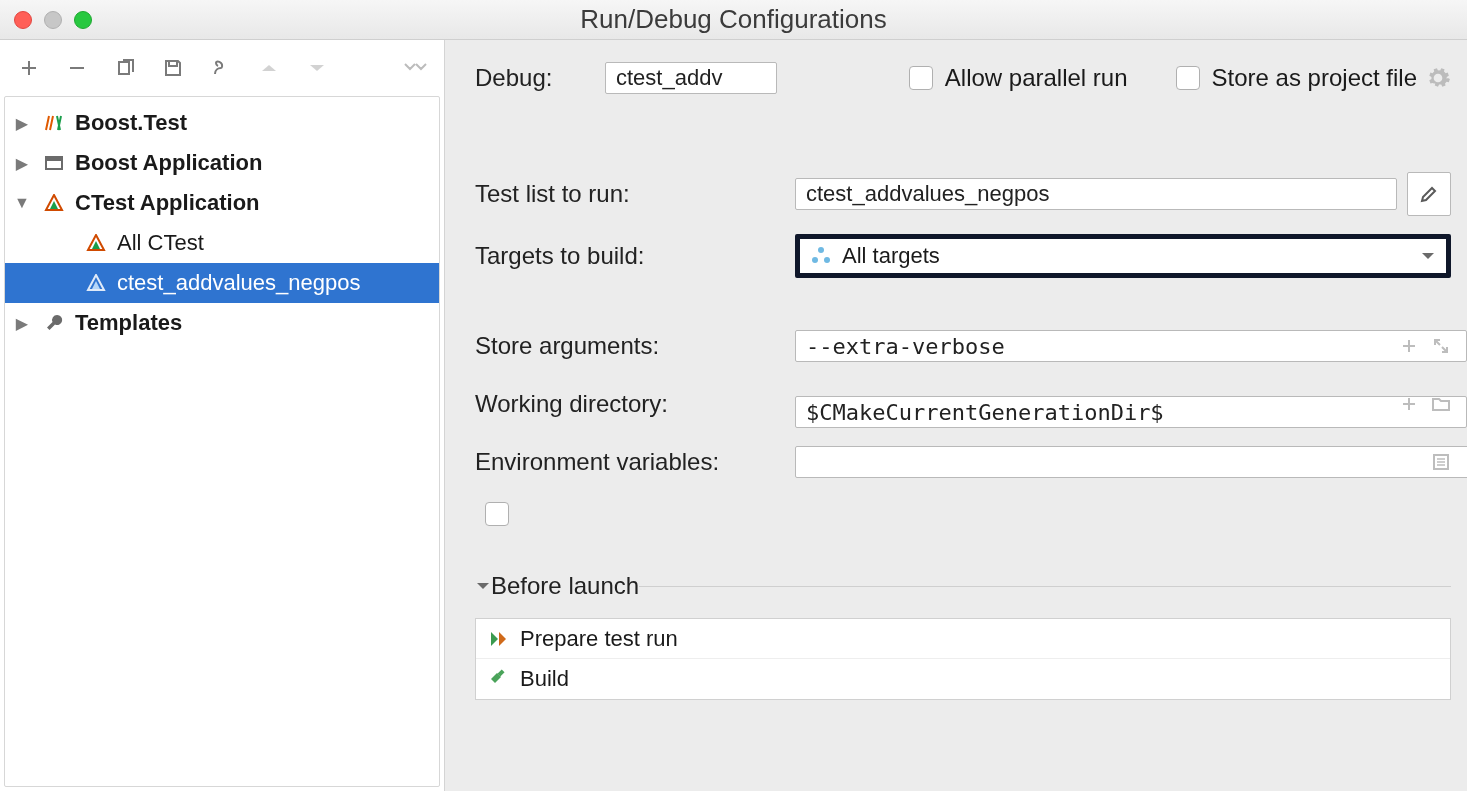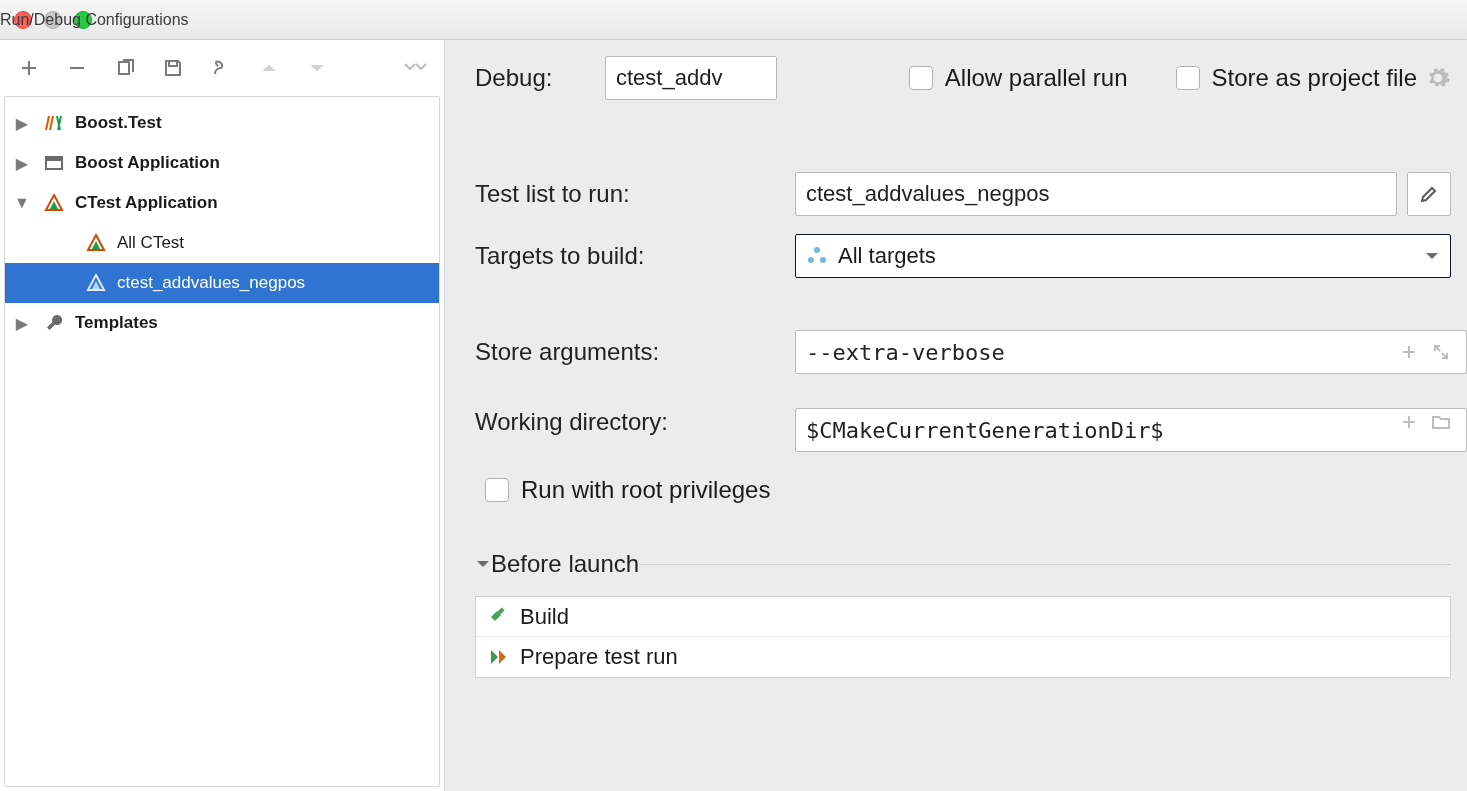--- a/index.html
+++ b/index.html
@@ -4,50 +4,50 @@
 <style>
   * { box-sizing: border-box; margin:0; padding:0; }
   html,body { width:1467px; height:791px; font-family:-apple-system,"Helvetica Neue",Arial,sans-serif; font-size:22px; color:#1a1a1a; background:#ececec; }
   
   .titlebar { height:40px; background:linear-gradient(#f6f6f6,#e8e8e8); border-bottom:1px solid #cfcfcf; display:flex; align-items:center; position:relative; }
   .traffic { display:flex; gap:12px; margin-left:14px; }
   .tl { width:18px; height:18px; border-radius:50%; }
   .tl.red { background:#ff5f57; border:1px solid #e24640; }
   .tl.yel { background:#c7c7c7; border:1px solid #b0b0b0; }
   .tl.grn { background:#28c840; border:1px solid #1fa831; }
-  .titlebar .title { position:absolute; left:0; right:0; text-align:left; font-size:16px; color:#3b3b3b; }
+  .titlebar .title { position:absolute; left:0; right:0; text-align:center; font-size:26px; color:#3b3b3b; }
   
   .body { display:flex; height:calc(791px - 40px); }
   
   .left { width:445px; border-right:1px solid #d4d4d4; background:#fff; display:flex; flex-direction:column; }
   .toolbar { height:56px; display:flex; align-items:center; gap:22px; padding:0 16px; color:#7a7a7a; }
   .toolbar .tbtn { width:26px; height:26px; display:flex; align-items:center; justify-content:center; cursor:pointer; }
   .toolbar .spacer { flex:1; }
   .tree { flex:1; border:1px solid #d7d7d7; margin:0 4px 4px 4px; border-radius:2px; background:#fff; padding:6px 0; overflow:hidden; }
   .tnode { display:flex; align-items:center; height:40px; padding-left:6px; gap:8px; cursor:default; }
   .tnode .chev { width:22px; text-align:center; color:#7a7a7a; font-size:16px; }
   .tnode .icon { width:26px; display:flex; justify-content:center; }
-  .tnode .lbl { font-size:17px; }
+  .tnode .lbl { font-size:22px; }
   .tnode.bold .lbl { font-weight:600; }
   .tnode.sel { background:#2f74d0; color:#fff; }
   .indent2 { padding-left:78px; }
   
   .right { flex:1; padding:10px 16px 0 30px; display:flex; flex-direction:column; gap:18px; background:#ececec; }
   .row { display:flex; align-items:center; }
   .row.top { height:56px; }
   .lblcol { width:320px; font-size:24px; color:#222; }
   .row.top .lblcol { width:130px; }
-  .txtbox { background:#fff; border:1px solid #b9b9b9; border-radius:2px; height:44px; padding:0 10px; font-size:22px; font-family:inherit; color:#222; }
+  .txtbox { background:#fff; border:1px solid #b9b9b9; border-radius:2px; height:32px; padding:0 10px; font-size:22px; font-family:inherit; color:#222; }
   .txtbox.small { width:172px; }
   .txtbox.full { flex:1; }
   .cb { width:24px; height:24px; border:1px solid #b0b0b0; border-radius:4px; background:#fff; margin-right:12px; }
   .cblabel { font-size:24px; }
   .gapflex { flex:1; }
   .iconbtn { width:44px; height:44px; border:1px solid #b9b9b9; border-radius:2px; background:#fff; display:flex; align-items:center; justify-content:center; margin-left:10px; color:#6a6a6a; }
-  .dropdown { flex:1; background:#fff; border:1px solid #0f172a; border-radius:2px; height:44px; display:flex; align-items:center; padding:0 10px; gap:10px; }
+  .dropdown { flex:1; background:#fff; border:5px solid #0f172a; border-radius:2px; height:44px; display:flex; align-items:center; padding:0 10px; gap:10px; }
   .dropdown .ddlabel { flex:1; font-size:22px; }
   .inlineicons { display:flex; gap:12px; color:#bdbdbd; margin-left:-68px; z-index:2; pointer-events:none; }
   .inlineicons .ii { width:20px; height:20px; display:flex; align-items:center; justify-content:center; pointer-events:auto; cursor:pointer; }
   .section-head { display:flex; align-items:center; margin-top:28px; }
   .section-head .line { flex:1; height:1px; background:#cfcfcf; }
   .section-head .sh-lbl { font-size:24px; color:#222; }
   .blist { border:1px solid #d0d0d0; background:#fff; }
   .blist .bitem { height:40px; display:flex; align-items:center; gap:12px; padding:0 12px; font-size:22px; border-bottom:1px solid #eee; }
   .blist .bitem:last-child { border-bottom:none; }
   svg { display:block; }
@@ -252,52 +252,63 @@
             </svg>
           </div>
         <div class="ii">
             <svg width="18" height="16" viewBox="0 0 18 16">
               <path d="M1 3h6l2 2h8v9H1z" fill="none" stroke="#bdbdbd" stroke-width="2"></path>
             </svg>
           </div>
       </div>
     </div>
 
+    <div class="row">
+      <div class="lblcol">Environment variables:</div>
+      <input class="txtbox full" style="padding-right: 44px;" value="">
+      <div class="inlineicons" style="margin-left:-38px">
+        <div class="ii">
+            <svg width="18" height="18" viewBox="0 0 18 18">
+              <rect x="2" y="2" width="14" height="14" fill="none" stroke="#bdbdbd" stroke-width="2"></rect>
+              <path d="M5 6h8M5 9h8M5 12h8" stroke="#bdbdbd" stroke-width="1.5"></path>
+            </svg>
+          </div>
+      </div>
+    </div>
 
     <div class="row" style="margin-top:6px">
       <div style="width:10px"></div>
       <div class="cb"></div>
-      <div class="cblabel">Run with root privileges</div>
     </div>
 
     <div class="section-head">
       <span>
           <svg width="16" height="12" viewBox="0 0 16 12">
             <path d="M2 3l6 6 6-6z" fill="#6a6a6a"></path>
           </svg>
         </span>
       <span class="sh-lbl">Before launch</span>
       <div class="line"></div>
     </div>
 
     <div class="blist">
+      <div class="bitem">
+        <span>
+            <svg width="20" height="20" viewBox="0 0 20 20">
+              <path d="M3 3l7 7-7 7z" fill="#3a9a4f"></path>
+              <path d="M11 3l7 7-7 7z" fill="#d06a1a"></path>
+            </svg>
+          </span>
+        <span>Prepare test run</span>
+      </div>
       <div class="bitem">
         <span>
             <svg width="20" height="20" viewBox="0 0 20 20">
               <path d="M3 10l6-6 4 4-6 6z" fill="#4aa35a"></path>
               <rect x="11" y="1" width="4" height="6" transform="rotate(45 13 4)" fill="#4aa35a"></rect>
             </svg>
           </span>
         <span>Build</span>
       </div>
-      <div class="bitem">
-        <span>
-            <svg width="20" height="20" viewBox="0 0 20 20">
-              <path d="M3 3l7 7-7 7z" fill="#3a9a4f"></path>
-              <path d="M11 3l7 7-7 7z" fill="#d06a1a"></path>
-            </svg>
-          </span>
-        <span>Prepare test run</span>
-      </div>
     </div>
 
   </div>
 </div>
 
 </body></html>

